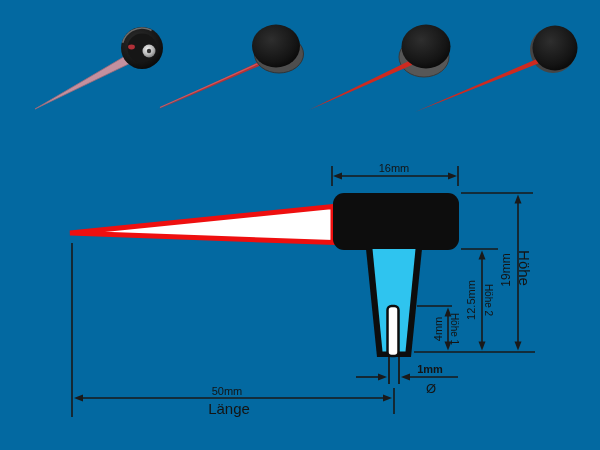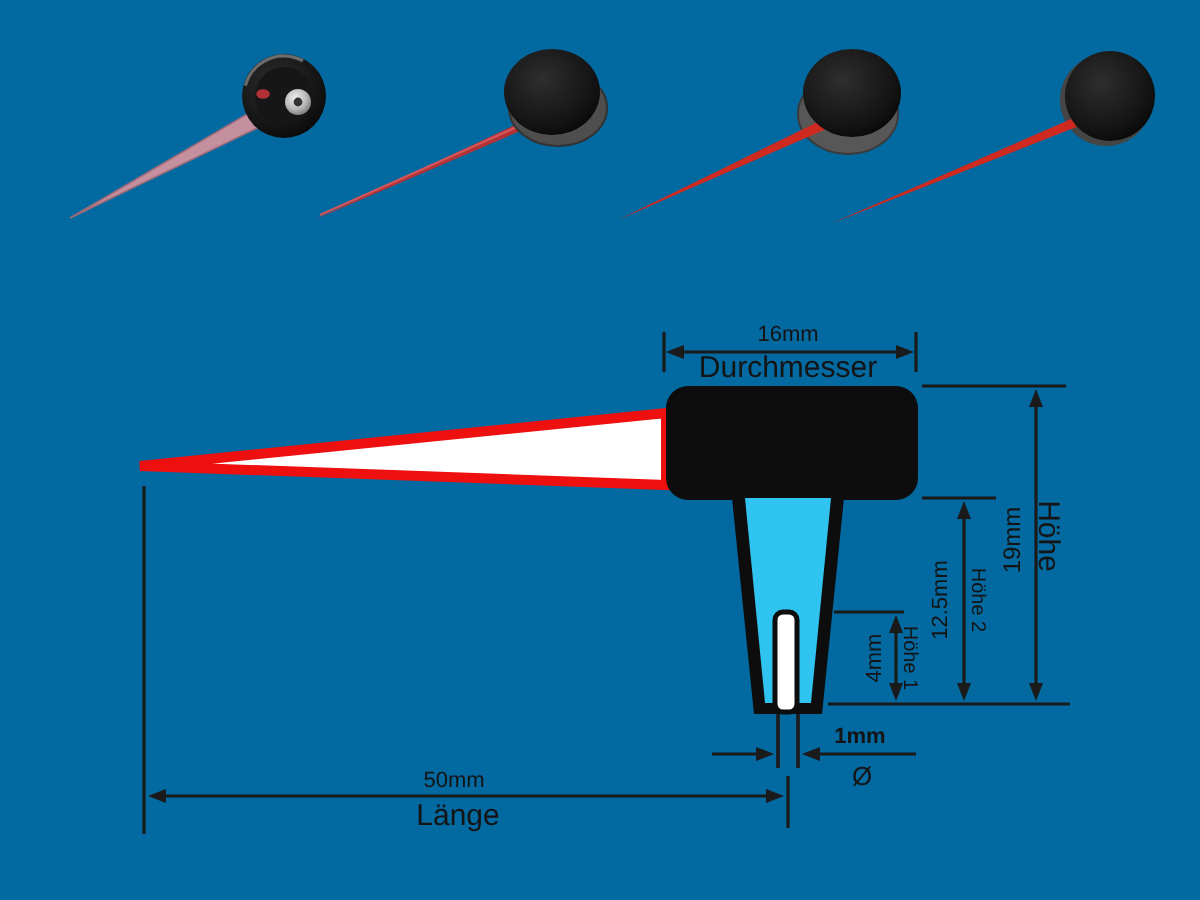--- a/index.html
+++ b/index.html
@@ -119,21 +119,20 @@
         <line x1="72" y1="243" x2="72" y2="417"></line>
         <line x1="394" y1="388" x2="394" y2="414"></line>
         <line x1="77" y1="398" x2="389" y2="398"></line>
       </g>
       <polygon points="74,398 83,394.5 83,401.5" fill="#1a1a1a"></polygon>
       <polygon points="392,398 383,394.5 383,401.5" fill="#1a1a1a"></polygon>
     </g>
   </svg>
 
   <div class="lbl c v11" style="left:394px;top:168px;">16mm</div>
-  <div class="lbl c n15" style="left:394px;top:184px;">Durchmesser</div>
 
   <div class="lbl rccw v12" style="left:506px;top:270px;">19mm</div>
   <div class="lbl rcw  n15" style="left:524px;top:268px;">Höhe</div>
 
   <div class="lbl rccw v11" style="left:471px;top:300px;">12.5mm</div>
   <div class="lbl rcw  n10" style="left:488px;top:300px;">Höhe 2</div>
 
   <div class="lbl rccw v11" style="left:438px;top:329px;">4mm</div>
   <div class="lbl rcw  n10" style="left:454px;top:329px;">Höhe 1</div>
 

